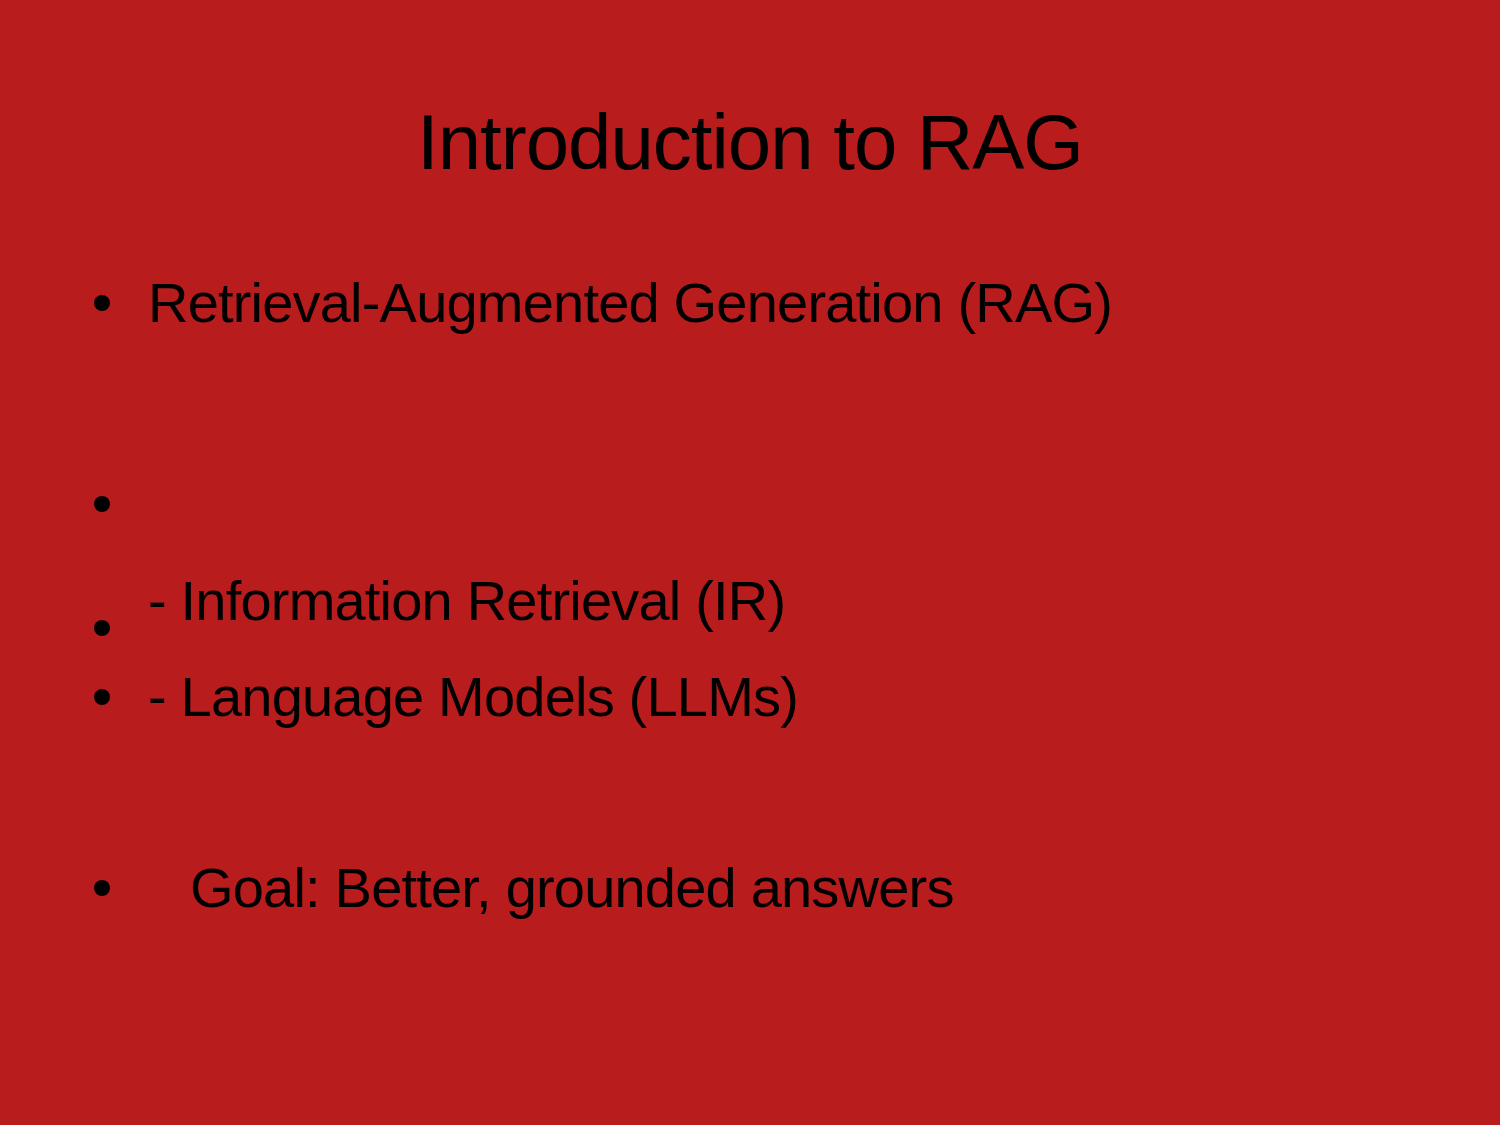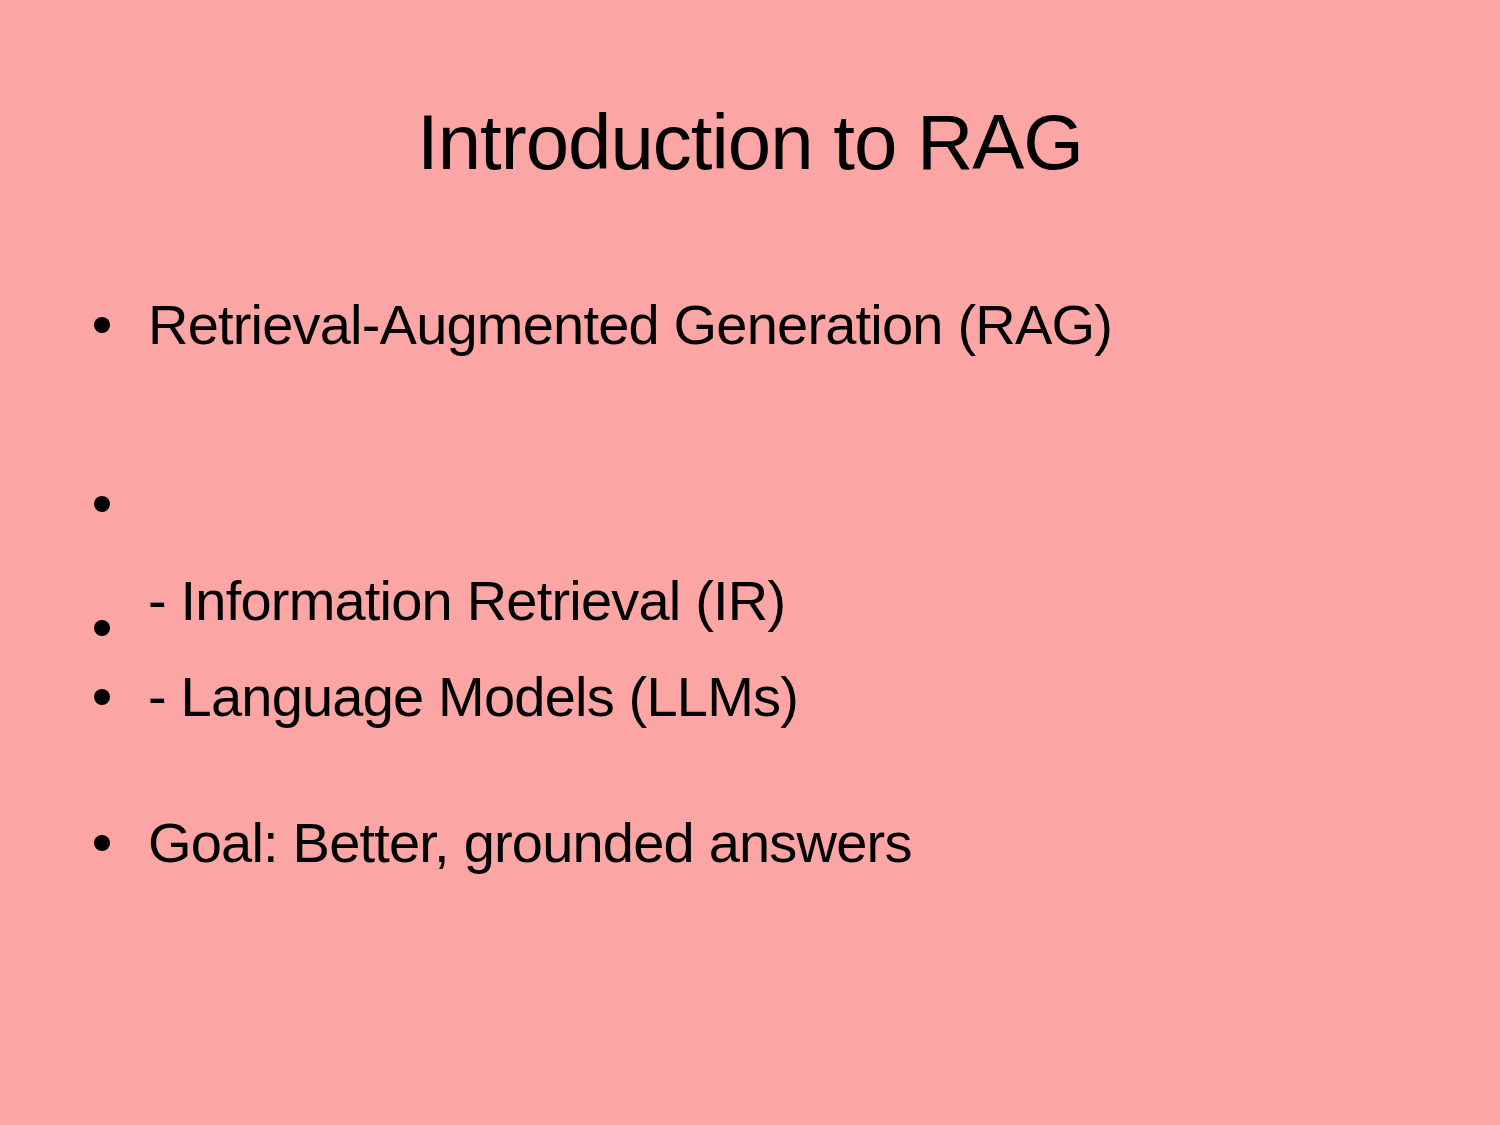--- a/index.html
+++ b/index.html
@@ -13,21 +13,21 @@
       position: relative;
       overflow: hidden;
       font-family: "Liberation Sans", "DejaVu Sans", sans-serif;
       color: #000000;
     }
     .slide {
       position: absolute;
       left: 0; top: 0;
       width: 1500px;
       height: 1125px;
-      background: #fca5a5;
+      background: #b91c1c;
     }
     .slide-title {
       position: absolute;
       left: 0;
       top: 92px;
       width: 1500px;
       text-align: center;
       font-size: 78px;
       line-height: 100px;
       font-weight: normal;
@@ -58,36 +58,36 @@
     .bullet-text {
       display: inline-block;
     }
   </style>
 </head>
 <body>
 
 <div class="slide">
   <h1 class="slide-title">Introduction to RAG</h1>
 
-  <div class="bullet-item" style="top:290px;">
+  <div class="bullet-item" style="top:268px;">
     <span class="bullet-dot"></span>
     <span class="bullet-text">Retrieval-Augmented Generation (RAG)</span>
   </div>
 
   <div class="bullet-item" style="top:469px;">
     <span class="bullet-dot"></span>
   </div>
 
   <div class="bullet-item" style="top:566px;align-items:flex-end;">
     <span class="bullet-dot"></span>
     <span class="bullet-text">- Information Retrieval (IR)</span>
   </div>
 
   <div class="bullet-item" style="top:662px;">
     <span class="bullet-dot"></span>
     <span class="bullet-text">- Language Models (LLMs)</span>
   </div>
 
-  <div class="bullet-item" style="top:808px;">
+  <div class="bullet-item" style="top:853px;gap:42px;">
     <span class="bullet-dot"></span>
     <span class="bullet-text">Goal: Better, grounded answers</span>
   </div>
 </div>
 
 </body></html>

